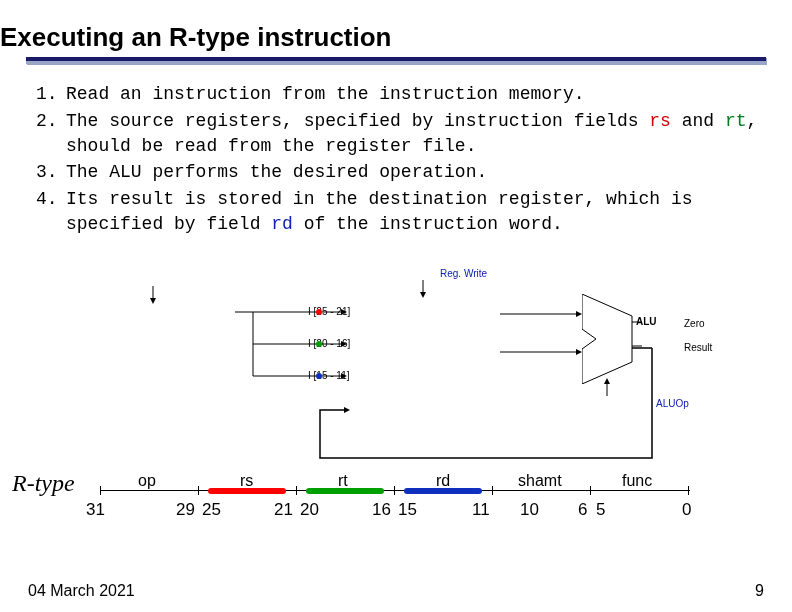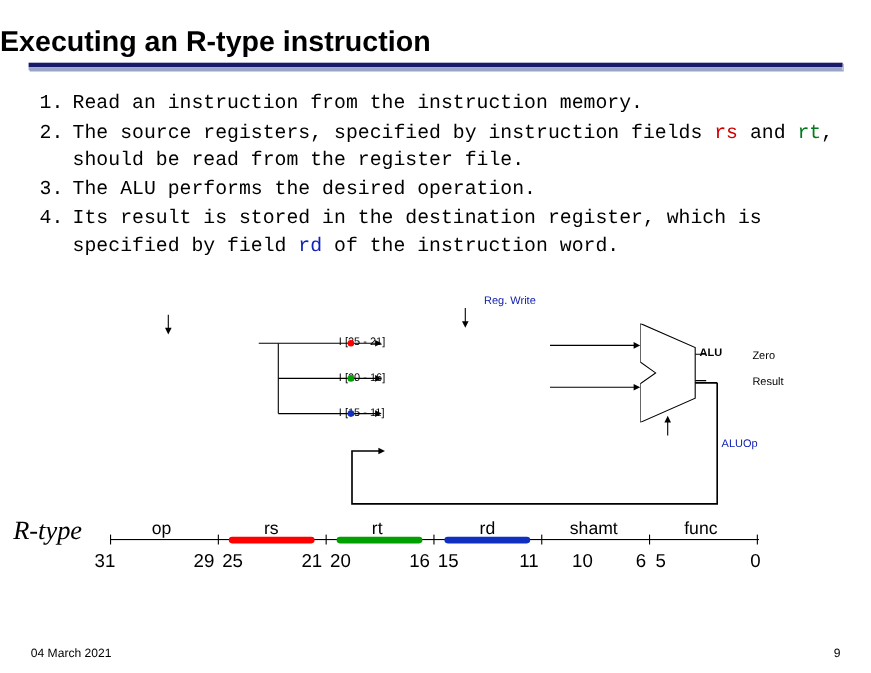--- a/index.html
+++ b/index.html
@@ -22,21 +22,21 @@
 .dot-green { width: 6px; height: 6px; background: #00a000; border-radius: 50%; position: absolute; }
 .dot-blue { width: 6px; height: 6px; background: #1030c0; border-radius: 50%; position: absolute; }
 
 .field-row { position: absolute; top: 490px; left: 0; width: 792px; }
 .hline { position: absolute; top: 0; height: 1px; background: #000; }
 .sep { position: absolute; top: -4px; width: 1px; height: 9px; background: #000; }
 .fieldlabel { position: absolute; top: -18px; font-size: 16px; font-family: "Trebuchet MS", sans-serif; }
 .bitnum { position: absolute; top: 10px; font-size: 17px; font-family: Liberation Sans, sans-serif; }
 .fieldunder { position: absolute; top: -2px; height: 6px; border-radius: 3px; }
 .rtype { position: absolute; font-family: "Comic Sans MS", cursive; font-size: 24px; font-style: italic; top: 470px; left: 12px; }
-.footer { position: absolute; bottom: 12px; left: 28px; right: 28px; font-size: 11px; font-family: "Trebuchet MS", sans-serif; }
+.footer { position: absolute; bottom: 12px; left: 28px; right: 28px; font-size: 16px; font-family: "Trebuchet MS", sans-serif; }
 .page { position: absolute; right: 0; }
 .fcap { position: absolute; left: 50%; transform: translateX(-50%); }
 </style>
 </head>
 <body>
 
 <div class="title-wrap">
   <span class="title">Executing an R-type instruction</span>
 </div>
 <div class="rule"></div>

